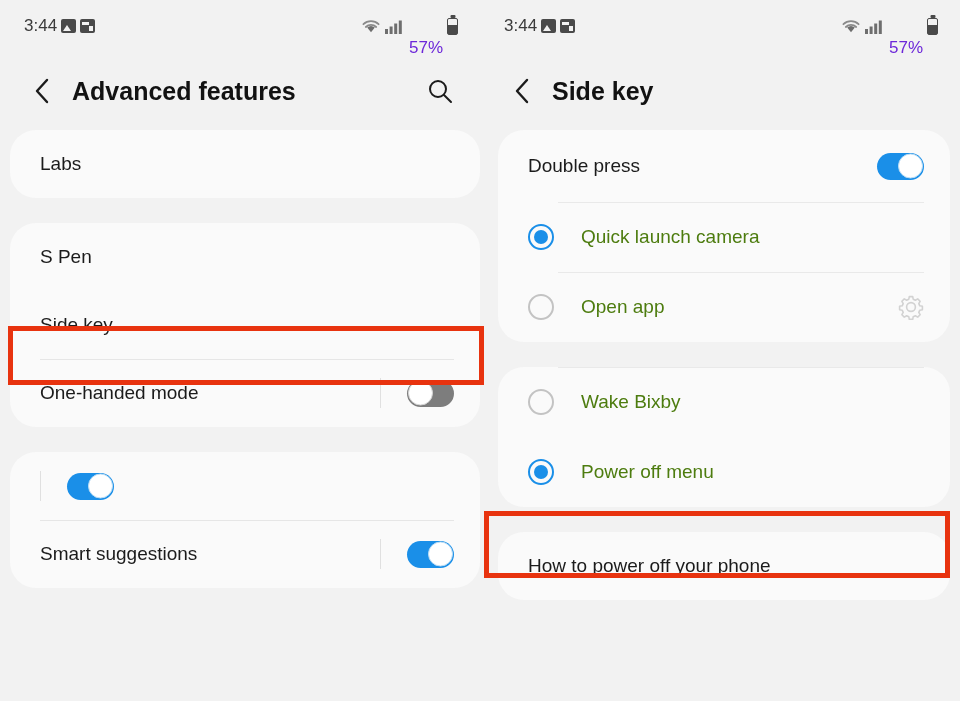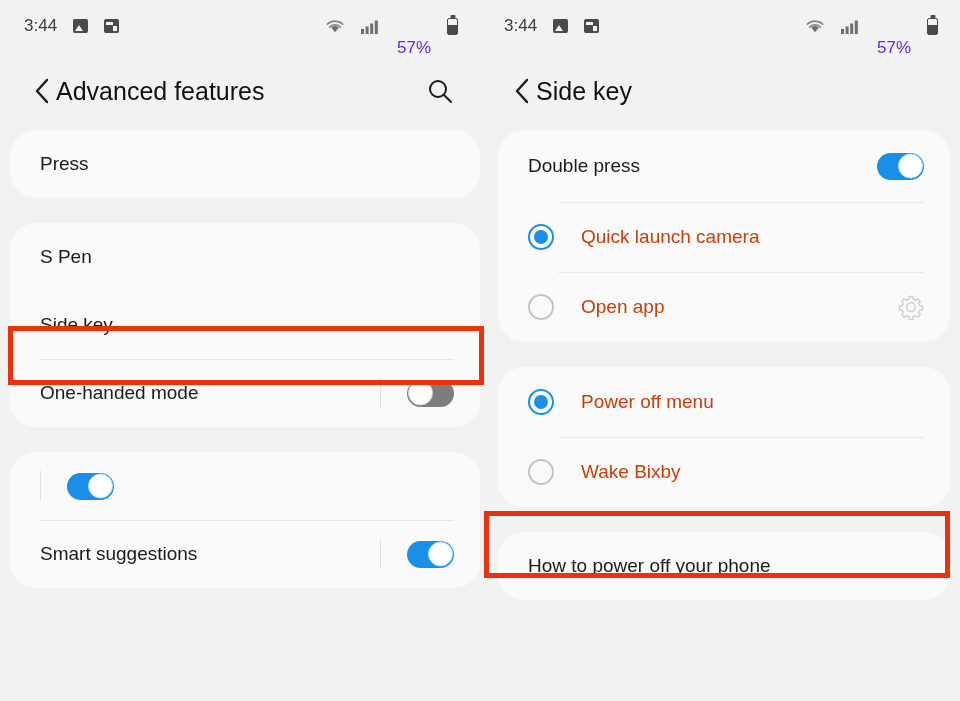--- a/index.html
+++ b/index.html
@@ -35,21 +35,21 @@
     display: flex;
     align-items: center;
     justify-content: space-between;
     padding: 0 22px 0 24px;
     box-sizing: border-box;
     background: #f2f2f2;
   }
   .status-left, .status-right {
     display: flex;
     align-items: center;
-    gap: 16px;
+    gap: 4px;
   }
   .status-time {
     font-size: 17px;
     color: #3b3b3b;
     letter-spacing: 0px;
   }
   .status-pct {
     font-size: 17px;
     color: #6d28d9;
     margin-left: 2px;
@@ -119,23 +119,23 @@
     width: 24px;
     height: 28px;
     flex: 0 0 auto;
     display: flex;
     align-items: center;
     justify-content: center;
     cursor: pointer;
   }
   .appbar-title {
     font-size: 25px;
-    font-weight: normal;
+    font-weight: bold;
     color: #121212;
-    margin-left: 2px;
+    margin-left: 18px;
     flex: 1 1 auto;
     white-space: nowrap;
   }
   .search-icon {
     width: 28px;
     height: 28px;
     flex: 0 0 auto;
     cursor: pointer;
   }
 
@@ -244,21 +244,21 @@
     content: "";
     position: absolute;
     top: 50%; left: 50%;
     transform: translate(-50%, -50%);
     width: 14px; height: 14px;
     border-radius: 50%;
     background: #1a8fe8;
   }
   .radio-label {
     font-size: 19px;
-    color: #c2410c;
+    color: #4d7c0f;
     margin-left: 27px;
     flex: 1 1 auto;
     white-space: nowrap;
   }
   .gear-icon { width: 26px; height: 26px; flex: 0 0 auto; cursor: pointer; }
 
   
   .section-head { height: 72px; }
 
   
@@ -317,21 +317,21 @@
             <circle cx="12" cy="12" r="8" stroke="#1b1b1b" stroke-width="2" fill="none"></circle>
             <path d="M18 18 L25 25" stroke="#1b1b1b" stroke-width="2" stroke-linecap="round"></path>
           </svg>
       </span>
     </div>
 
     <div class="content">
 
       <div class="card">
         <div class="row">
-          <span class="row-label">Press</span>
+          <span class="row-label">Labs</span>
         </div>
       </div>
 
       <div class="card">
         <div class="row">
           <span class="row-label">S Pen</span>
         </div>
         <div class="row">
           <span class="row-label">Side key</span>
         </div>
@@ -419,28 +419,28 @@
           <span class="radio-label">Open app</span>
           <span class="gear-icon">
             <svg width="26" height="26" viewBox="0 0 26 26">
                 <path d="M13 8.6 a4.4 4.4 0 1 0 0 8.8 a4.4 4.4 0 1 0 0-8.8 Z M11.3 2.6 h3.4 l0.5 2.6 l2.2 1 l2.3-1.3 l2.4 2.4 l-1.3 2.3 l1 2.2 l2.6 0.5 v3.4 l-2.6 0.5 l-1 2.2 l1.3 2.3 l-2.4 2.4 l-2.3-1.3 l-2.2 1 l-0.5 2.6 h-3.4 l-0.5-2.6 l-2.2-1 l-2.3 1.3 l-2.4-2.4 l1.3-2.3 l-1-2.2 l-2.6-0.5 v-3.4 l2.6-0.5 l1-2.2 l-1.3-2.3 l2.4-2.4 l2.3 1.3 l2.2-1 Z" fill="none" stroke="#d2d2d2" stroke-width="1.6" stroke-linejoin="round"></path>
               </svg>
           </span>
         </div>
       </div>
 
       <div class="card">
+        <div class="radio-row with-divider">
+          <span class="radio off"></span>
+          <span class="radio-label">Wake Bixby</span>
+        </div>
         <div class="radio-row">
           <span class="radio on"></span>
           <span class="radio-label">Power off menu</span>
         </div>
-        <div class="radio-row with-divider">
-          <span class="radio off"></span>
-          <span class="radio-label">Wake Bixby</span>
-        </div>
       </div>
 
       <div class="card">
         <div class="row">
           <span class="row-label">How to power off your phone</span>
         </div>
       </div>
 
     </div>
   </div>

